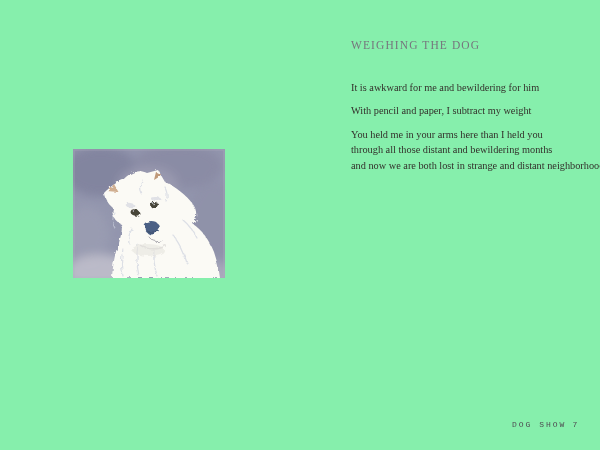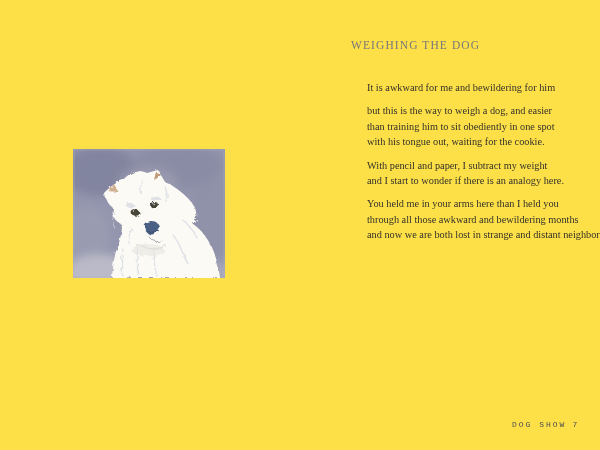--- a/index.html
+++ b/index.html
@@ -10,21 +10,21 @@
   body {
     width: 600px;
     height: 450px;
     position: relative;
     overflow: hidden;
     font-family: "Liberation Serif", serif;
   }
   .spread {
     position: absolute;
     inset: 0;
-    background: #fde047;
+    background: #86efac;
   }
   
   .painting {
     position: absolute;
     left: 73px;
     top: 149px;
     width: 152px;
     height: 129px;
   }
   .painting svg { display: block; }
@@ -40,21 +40,21 @@
     white-space: nowrap;
   }
   .poem {
     position: absolute;
     left: 351px;
     top: 80px;
     width: 240px;
     color: #33302b;
     font-size: 10.3px;
   }
-  .stanza { margin: 0 0 8px 16px; }
+  .stanza { margin: 0 0 8px 0; }
   .poem-line {
     line-height: 15.4px;
     white-space: nowrap;
   }
   .page-footer {
     position: absolute;
     left: 512px;
     top: 420px;
     font-size: 8px;
     letter-spacing: 2px;
@@ -156,33 +156,27 @@
   </div>
 
   <div>
     <div class="poem-title">WEIGHING THE DOG</div>
 
     <div class="poem">
       <div class="stanza">
         <div class="poem-line">It is awkward for me and bewildering for him</div>
       </div>
       <div class="stanza">
-        <div class="poem-line">but this is the way to weigh a dog, and easier</div>
-        <div class="poem-line">than training him to sit obediently in one spot</div>
-        <div class="poem-line">with his tongue out, waiting for the cookie.</div>
-      </div>
-      <div class="stanza">
         <div class="poem-line">With pencil and paper, I subtract my weight</div>
-        <div class="poem-line">and I start to wonder if there is an analogy here.</div>
       </div>
       <div class="stanza">
       </div>
       <div class="stanza">
         <div class="poem-line">You held me in your arms here than I held you</div>
-        <div class="poem-line">through all those awkward and bewildering months</div>
+        <div class="poem-line">through all those distant and bewildering months</div>
         <div class="poem-line">and now we are both lost in strange and distant neighborhoods.</div>
       </div>
     </div>
 
     <div class="page-footer">
       <span>DOG SHOW</span><span class="pagenum">7</span>
     </div>
   </div>
 
 </div>

